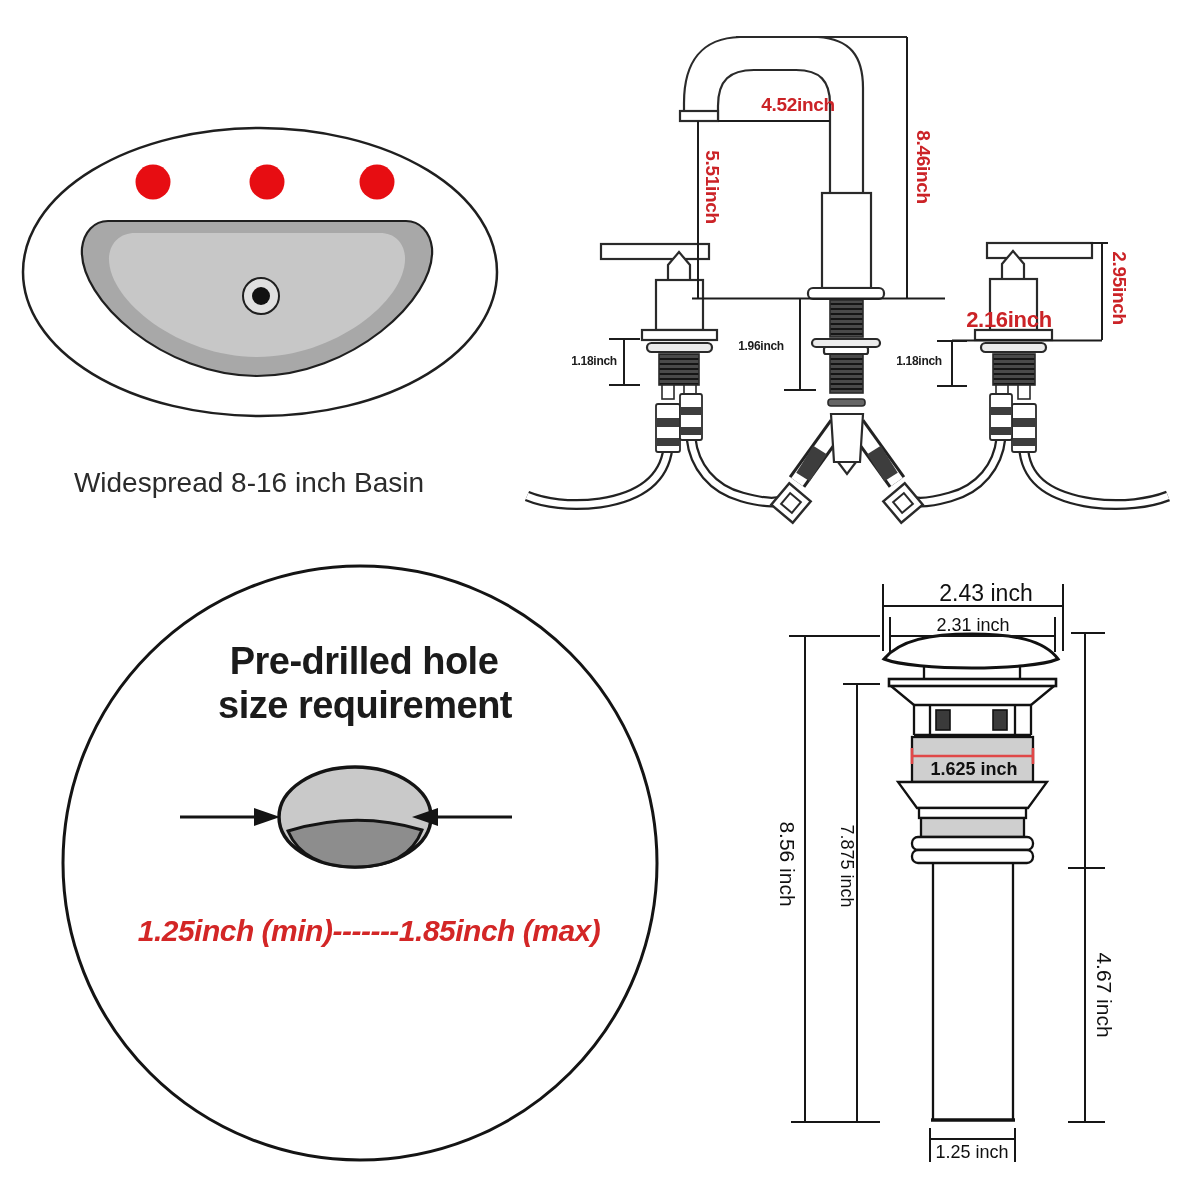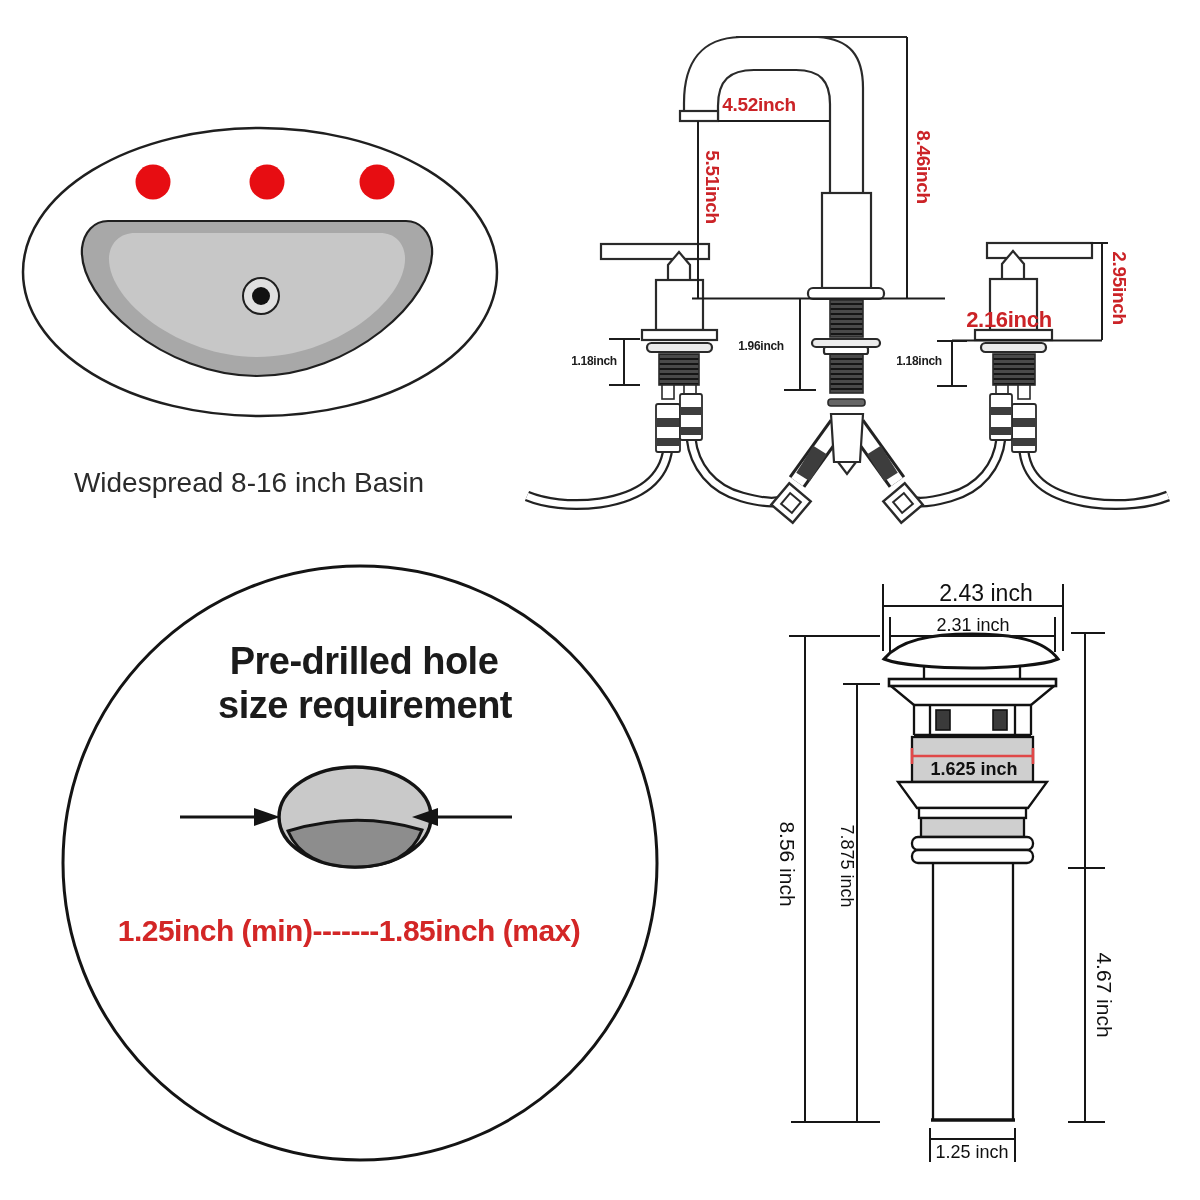--- a/index.html
+++ b/index.html
@@ -174,32 +174,32 @@
       <path d="M 857,684 L 857,1122 M 843,684 L 880,684"></path>
       <path d="M 791,1122 L 880,1122"></path>
       <path d="M 1085,633 L 1085,1122 M 1071,633 L 1105,633 M 1068,868 L 1105,868 M 1068,1122 L 1105,1122"></path>
       <path d="M 930,1128 L 930,1162 M 1015,1128 L 1015,1162 M 930,1139 L 1015,1139"></path>
     </g>
   </g>
 </svg>
 
   <div class="lbl caption" style="left:249px;top:483px;">Widespread 8-16 inch Basin</div>
 
-  <div class="lbl b red dimM" style="left:759px;top:104px;">4.52inch</div>
+  <div class="lbl b red dimM" style="left:798px;top:104px;">4.52inch</div>
   <div class="lbl b red dimM v" style="left:923px;top:167px;">8.46inch</div>
   <div class="lbl b red dimM v" style="left:712px;top:187px;">5.51inch</div>
   <div class="lbl b red dimM v" style="left:1119px;top:288px;">2.95inch</div>
   <div class="lbl b red dimR" style="left:1009px;top:320px;">2.16inch</div>
   <div class="lbl b dimS" style="left:761px;top:346px;">1.96inch</div>
   <div class="lbl b dimS" style="left:594px;top:361px;">1.18inch</div>
   <div class="lbl b dimS" style="left:919px;top:361px;">1.18inch</div>
 
   <div class="lbl title1" style="left:365px;top:705px;">size requirement</div>
   <div class="lbl title1" style="left:364px;top:661px;">Pre-drilled hole</div>
-  <div class="lbl range" style="left:349px;top:931px;">1.25inch (min)-------1.85inch (max)</div>
+  <div class="lbl range" style="left:369px;top:931px;font-style:italic;">1.25inch (min)-------1.85inch (max)</div>
 
   <div class="lbl drain1" style="left:974px;top:593px;margin-left:12px;">2.43 inch</div>
   <div class="lbl drain2" style="left:973px;top:625px;">2.31 inch</div>
   <div class="lbl drain2" style="left:974px;top:769px;font-weight:bold;">1.625 inch</div>
   <div class="lbl drain3 v" style="left:787px;top:864px;">8.56 inch</div>
   <div class="lbl drain2 v" style="left:847px;top:866px;">7.875 inch</div>
   <div class="lbl drain3 v" style="left:1104px;top:995px;">4.67 inch</div>
   <div class="lbl drain2" style="left:972px;top:1152px;">1.25 inch</div>
 
 </div>

